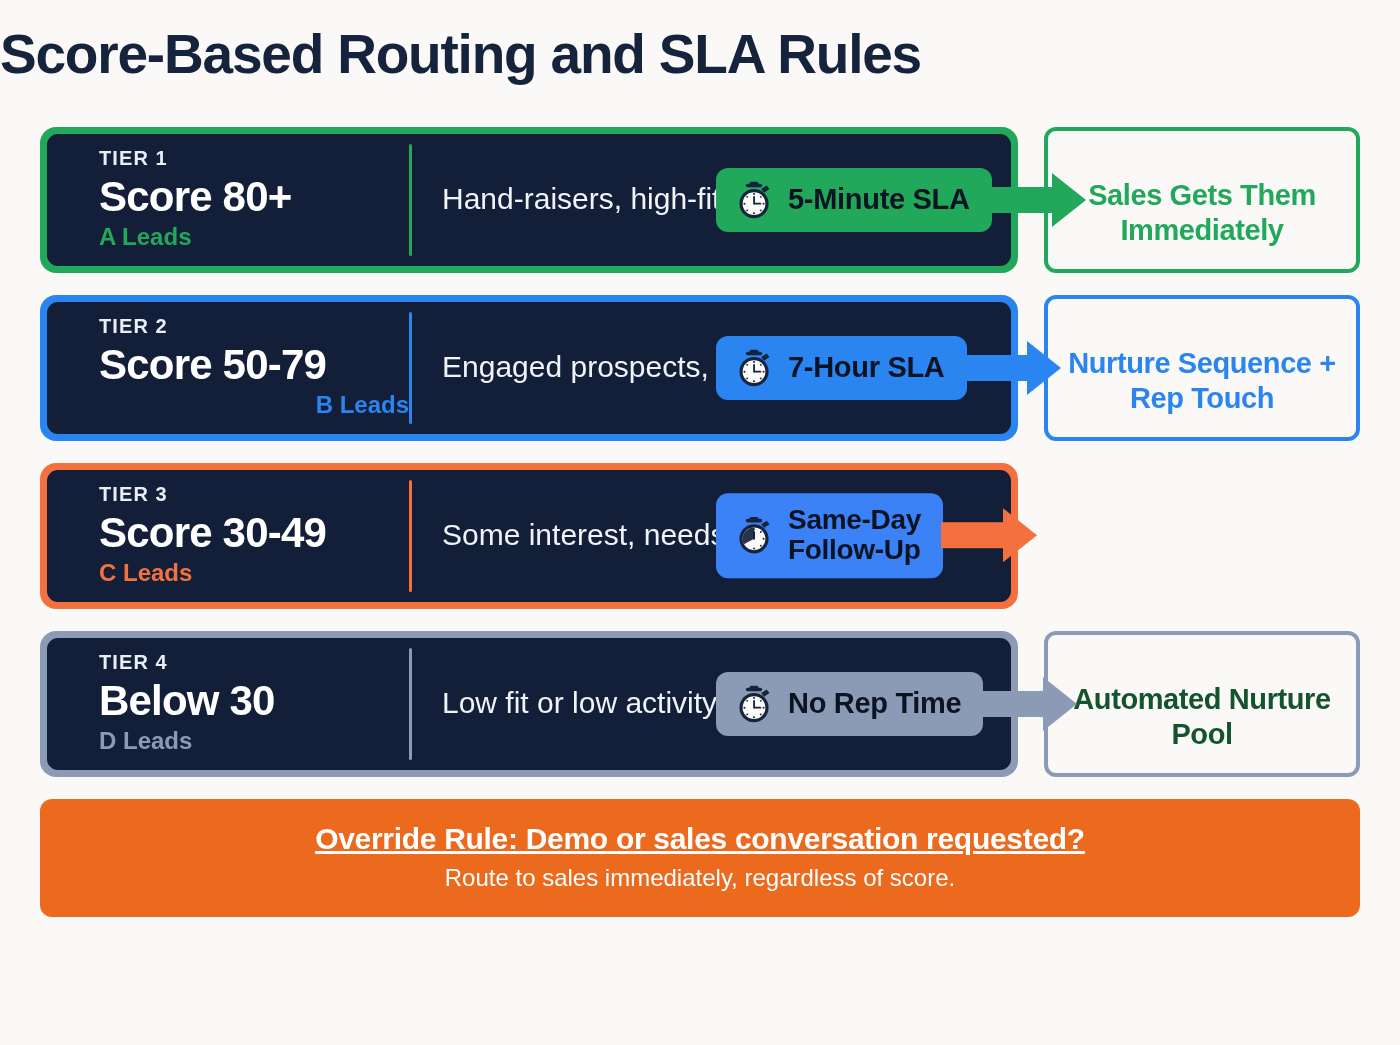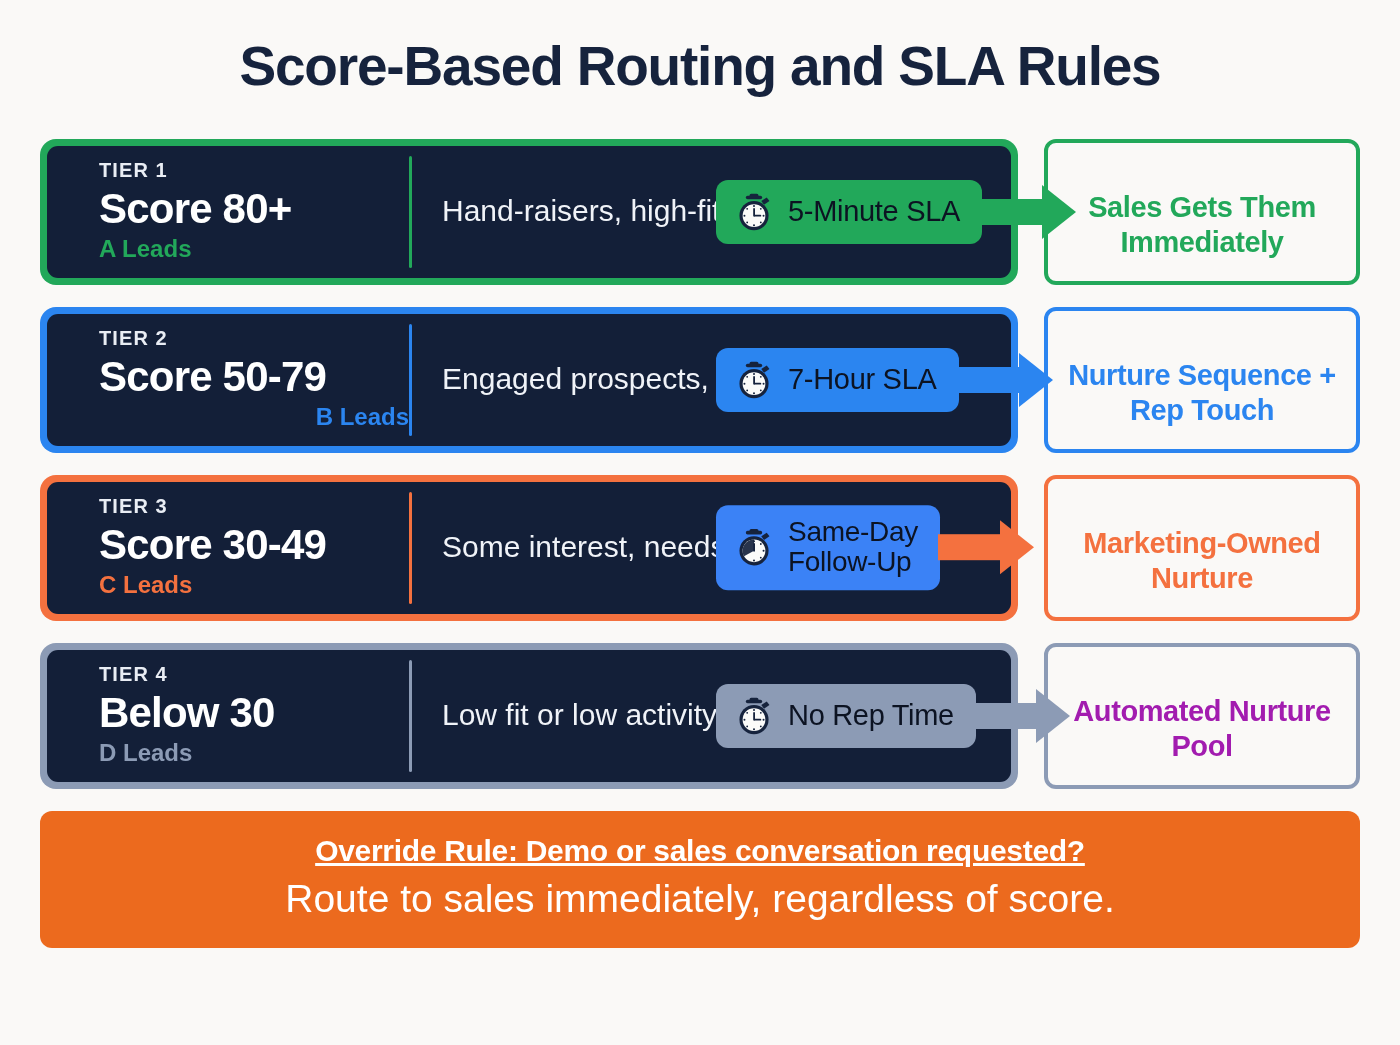--- a/index.html
+++ b/index.html
@@ -15,26 +15,25 @@
 
   .page {
     position: relative;
     width: 1400px;
     height: 1045px;
     padding: 0;
   }
 
   
   .title {
-    text-align: center;
     font-size: 55px;
     font-weight: bold;
     color: #16233d;
     letter-spacing: -1.2px;
-    padding-top: 36px;
+    padding-top: 24px;
     padding-bottom: 0;
     line-height: 1.1;
   }
 
   
   .rows {
     margin-top: 42px;
     padding: 0 40px;
   }
 
@@ -128,21 +127,21 @@
     align-items: center;
     gap: 14px;
     border-radius: 12px;
     padding: 12px 22px 12px 18px;
     min-height: 64px;
     white-space: nowrap;
   }
 
   .sla-text {
     font-size: 29px;
-    font-weight: normal;
+    font-weight: bold;
     color: #0c1322;
     line-height: 1.1;
     letter-spacing: -0.3px;
   }
 
   .sla-text.two-line { font-size: 28px; }
 
   .stopwatch { flex-shrink: 0; display: block; }
 
   
@@ -195,21 +194,21 @@
     color: #ffffff;
   }
   .override-line1 {
     font-size: 30px;
     font-weight: bold;
     letter-spacing: -0.3px;
     line-height: 1.3;
     text-decoration: underline;
   }
   .override-line2 {
-    font-size: 39px;
+    font-size: 24px;
     font-weight: 400;
     line-height: 1.3;
     margin-top: 4px;
   }
 </style>
 </head>
 <body>
 
 <div class="page">
 
@@ -346,23 +345,20 @@
               <span>Follow-Up</span>
             </span>
           </div>
           <div class="arrow">
             <div class="arrow-shaft" style="background:#f4713f;"></div>
             <div class="arrow-head" style="border-left:34px solid #f4713f;"></div>
           </div>
         </div>
       </div>
 
-      <div class="outcome" style="border-color:#f4713f;">
-        <div class="outcome-text" style="color:#f4713f;">Marketing-Owned Nurture</div>
-      </div>
     </div>
 
     <div class="row">
       <div class="card" style="background:#8c9bb5;">
         <div class="card-inner">
           <div class="tier-block">
             <div class="tier-label">TIER 4</div>
             <div class="tier-score">Below 30</div>
             <div class="tier-grade" style="color:#8c9bb5;">D Leads</div>
           </div>
@@ -394,21 +390,21 @@
             <span class="sla-text">No Rep Time</span>
           </div>
           <div class="arrow">
             <div class="arrow-shaft" style="background:#8c9bb5;"></div>
             <div class="arrow-head" style="border-left:34px solid #8c9bb5;"></div>
           </div>
         </div>
       </div>
 
       <div class="outcome" style="border-color:#8c9bb5;">
-        <div class="outcome-text" style="color:#a21caf;">Automated Nurture Pool</div>
+        <div class="outcome-text" style="color:#14532d;">Automated Nurture Pool</div>
       </div>
     </div>
 
   </div>
 
   <div class="override">
     <div class="override-line1">Override Rule: Demo or sales conversation requested?</div>
     <div class="override-line2">Route to sales immediately, regardless of score.</div>
   </div>
 

